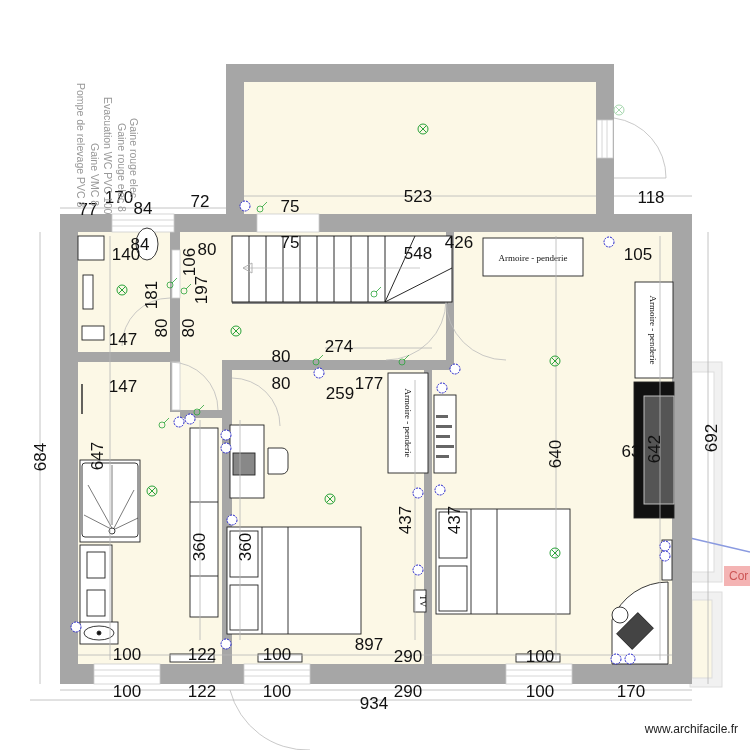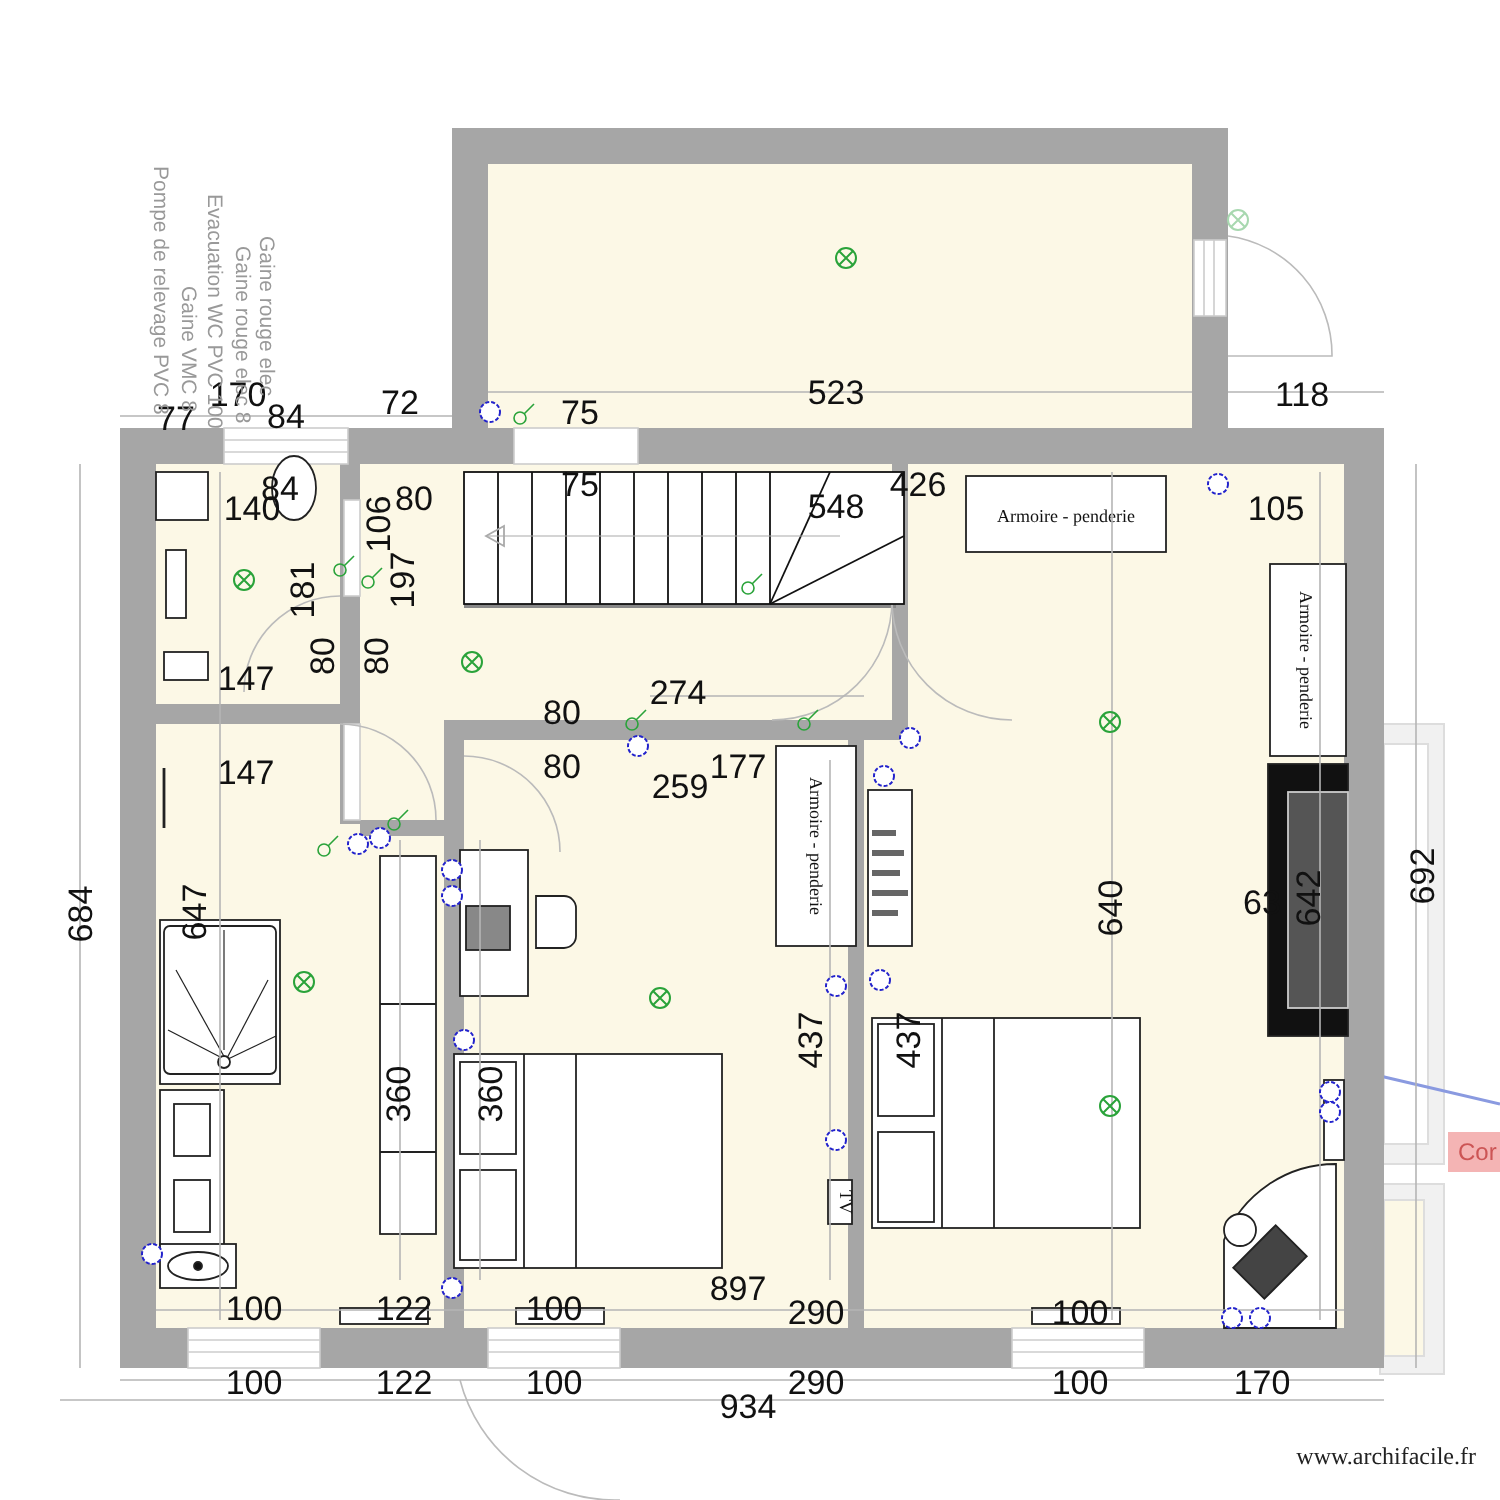--- a/index.html
+++ b/index.html
@@ -1,21 +1,21 @@
 <!DOCTYPE html>
 <html><head>
 <meta charset="utf-8">
 <style>
   html,body{margin:0;padding:0;background:#fff;}
   body{width:750px;height:750px;position:relative;overflow:hidden;font-family:"Liberation Sans",sans-serif;}
   #plan{position:absolute;left:0;top:0;width:750px;height:750px;}
   .dim{font-family:"Liberation Sans",sans-serif;font-size:17px;fill:#111;}
   .lbl{font-family:"Liberation Serif",serif;font-size:9px;fill:#111;}
   .note{font-family:"Liberation Sans",sans-serif;font-size:10.5px;fill:#999;}
-  .wm{position:absolute;right:12px;bottom:14px;font-size:12px;color:#222;font-family:Liberation Serif, serif;}
+  .wm{position:absolute;right:12px;bottom:14px;font-size:12px;color:#222;font-family:Liberation Sans, sans-serif;}
   .badge{position:absolute;left:724px;top:566px;width:30px;height:20px;background:#f4b4b4;color:#c55;font-size:12px;padding-left:5px;line-height:20px;font-family:"Liberation Sans",sans-serif;}
 </style>
 </head>
 <body>
 
 <svg id="plan" viewBox="0 0 750 750" xmlns="http://www.w3.org/2000/svg">
 
   <g>
     <rect x="244" y="82" width="352" height="132" fill="#fcf8e6"></rect>
     <rect x="77" y="232" width="595" height="432" fill="#fcf8e6"></rect>

